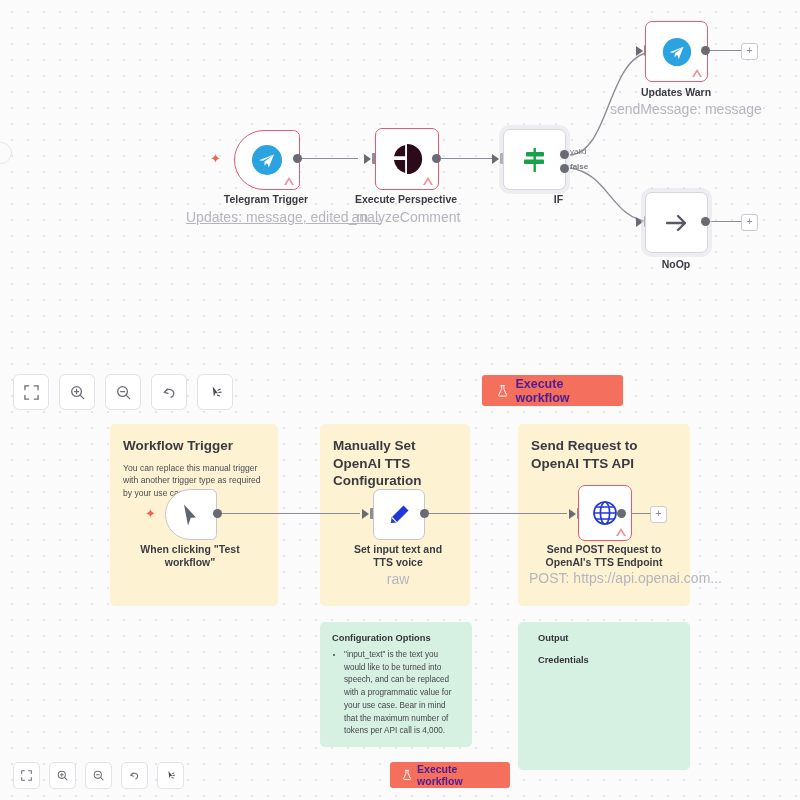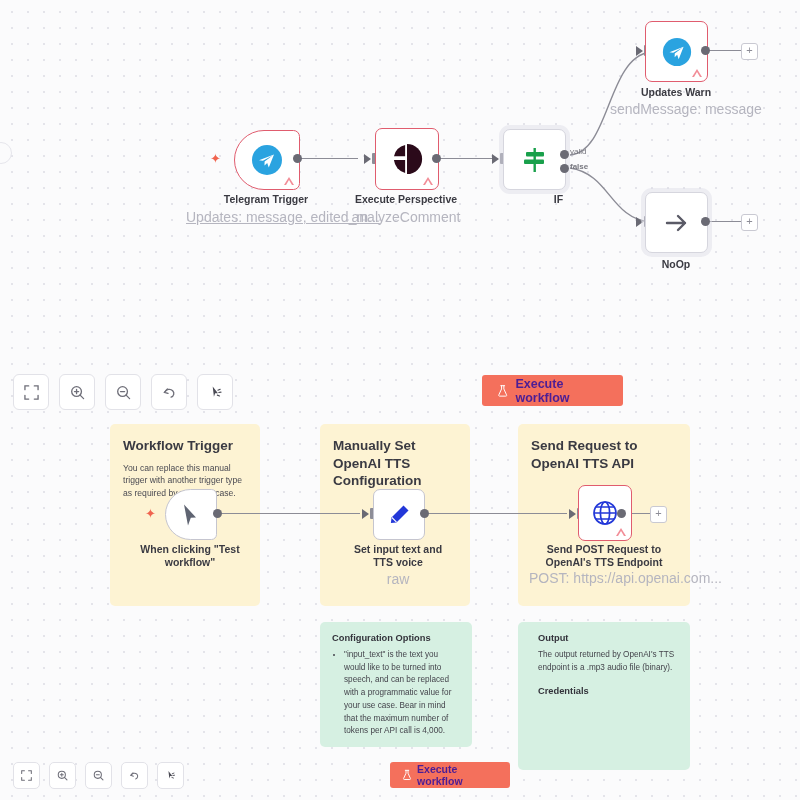--- a/index.html
+++ b/index.html
@@ -239,21 +239,21 @@
     </div>
   </div>
 
   <div class="exec" style="left:482px;top:23px;width:141px;">
     <svg width="13" height="14" viewBox="0 0 14 15">
       <path d="M4.6 1h4.8M5.6 1v4L2.3 12.2A1 1 0 0 0 3.2 13.8h7.6a1 1 0 0 0 .9-1.6L8.4 5V1" fill="none" stroke="#fff" stroke-width="1.2" stroke-linecap="round"></path>
     </svg>
     <span>Execute workflow</span>
   </div>
 
-  <div class="sticky" style="left:110px;top:72px;width:150px;height:182px;">
+  <div class="sticky" style="left:110px;top:72px;width:168px;height:182px;">
     <h3>Workflow Trigger</h3>
     <p>You can replace this manual trigger with another trigger type as required by your use case.</p>
   </div>
 
   <div class="sticky" style="left:320px;top:72px;width:150px;height:182px;">
     <h3>Manually Set OpenAI TTS Configuration</h3>
   </div>
 
   <div class="sticky" style="left:518px;top:72px;width:172px;height:182px;">
     <h3>Send Request to OpenAI TTS API</h3>
@@ -311,21 +311,20 @@
       <li>"input_text" is the text you would like to be turned into speech, and can be replaced with a programmatic value for your use case. Bear in mind that the maximum number of tokens per API call is 4,000.</li>
       <li>
         
         
       </li>
     </ul>
   </div>
 
   <div class="green" style="left:518px;top:270px;width:172px;height:148px;padding-left:20px;">
     <h4>Output</h4>
-    <p>The output returned by OpenAI's TTS endpoint is a .mp3 audio file (binary).</p>
     <h4 style="margin-top:12px;">Credentials</h4>
   </div>
 
   <div class="toolbar" style="left:13px;top:410px;gap:9px;">
     <div class="tbtn sm">
       <svg width="11" height="11" viewBox="0 0 16 16">
         <path d="M1 5V1h4M15 5V1h-4M1 11v4h4M15 11v4h-4" fill="none" stroke="#6e6e78" stroke-width="1.5" stroke-linecap="round"></path>
       </svg>
     </div>
     <div class="tbtn sm">

